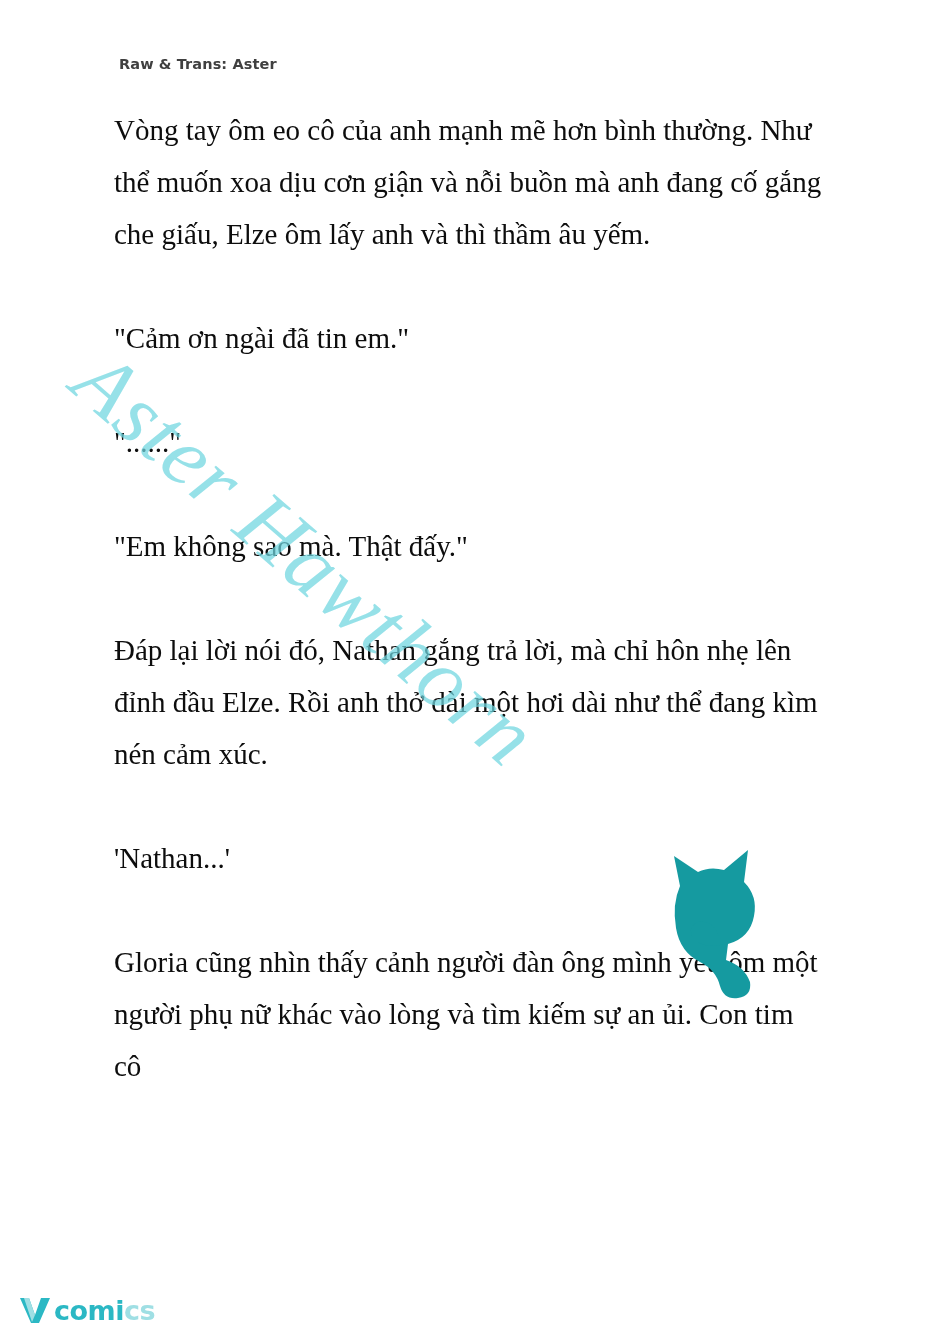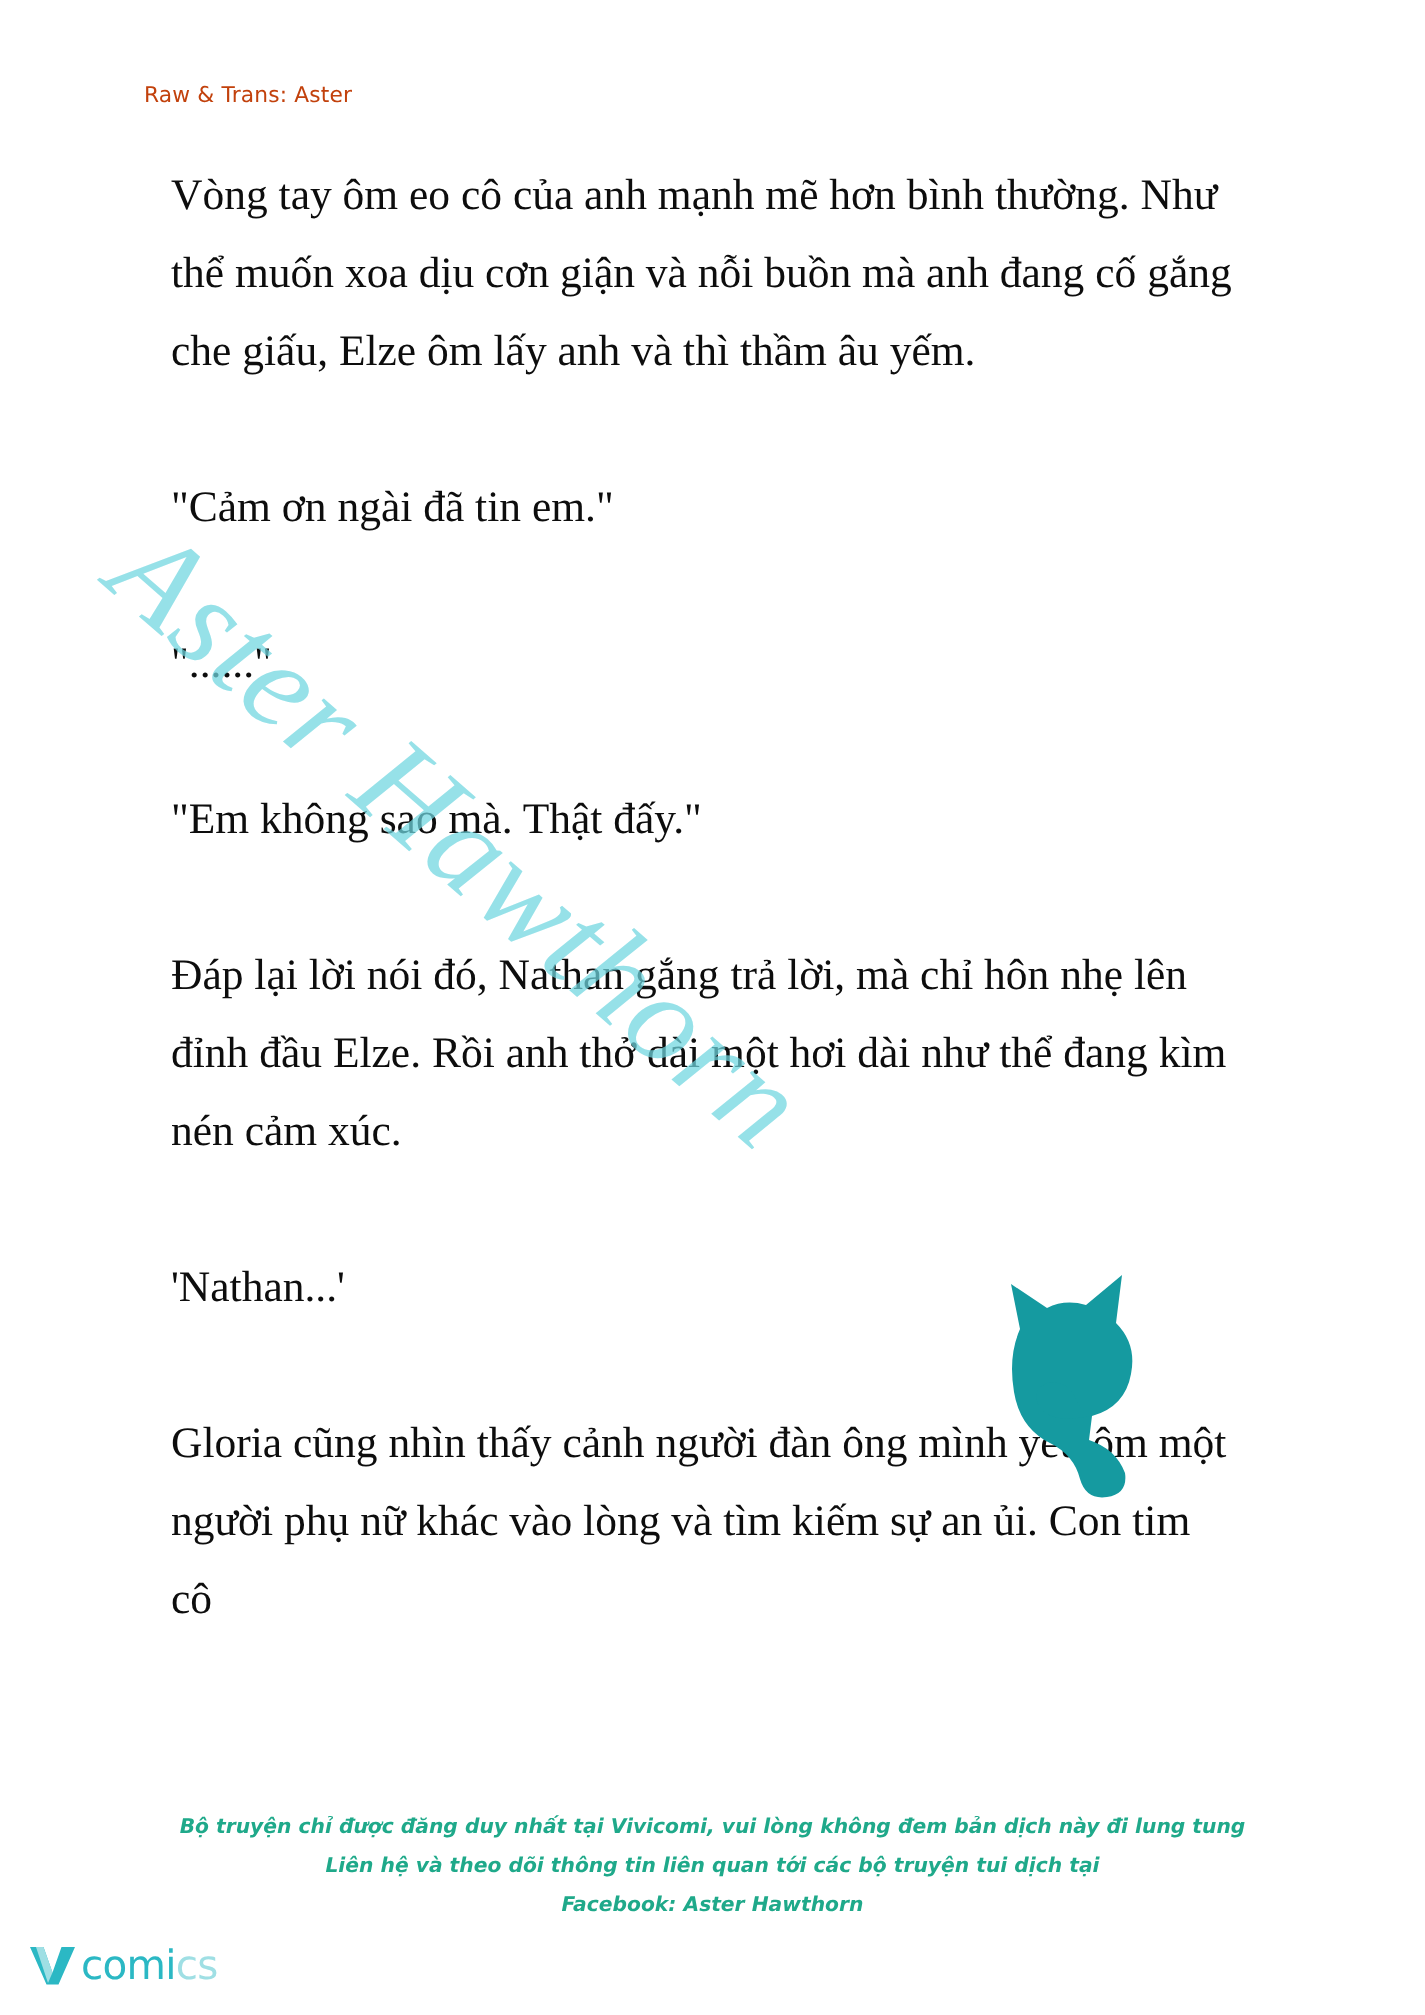--- a/index.html
+++ b/index.html
@@ -17,26 +17,26 @@
 
   .page {
     position: absolute;
     inset: 0;
     background: #ffffff;
   }
 
   
   .header-credit {
     position: absolute;
-    left: 96px;
+    left: 119px;
     top: 56px;
     font-family: "DejaVu Sans", sans-serif;
     font-size: 14.5px;
-    font-weight: 400;
-    color: #c2410c;
+    font-weight: 700;
+    color: #404040;
     letter-spacing: 0.1px;
   }
 
   
   .body-text {
     position: absolute;
     left: 114px;
     top: 104px;
     width: 712px;
     font-family: "Liberation Serif", serif;
@@ -112,21 +112,21 @@
     height: 36px;
   }
   .brand-logo {
     width: 34px;
     height: 30px;
     margin-right: 2px;
   }
   .brand-name {
     font-family: "DejaVu Sans", sans-serif;
     font-size: 27px;
-    font-weight: 400;
+    font-weight: 700;
     color: #2bb8c4;
     letter-spacing: -0.5px;
     line-height: 1;
   }
   .brand-name .dim { color: #9fdfe4; }
 </style>
 </head>
 <body>
 
 <div class="page">
@@ -151,25 +151,20 @@
     <svg viewBox="0 0 160 180" width="160" height="180" aria-hidden="true">
       <g fill="#159aa0">
         <path d="M40 66 L34 36 L58 52 Q70 46 84 50 L108 30 L104 62 Q118 76 114 96
                  Q110 118 88 124 L86 140 Q104 146 110 162 Q112 176 98 178
                  Q84 180 80 166 Q76 150 60 142 Q40 132 36 108 Q32 84 40 66 Z"></path>
         <path d="M86 124 Q60 130 52 116 Q48 106 58 102 Q70 100 76 110 Q80 120 86 124 Z"></path>
       </g>
     </svg>
   </div>
 
-  <div class="footer-note">
-    <div>Bộ truyện chỉ được đăng duy nhất tại Vivicomi, vui lòng không đem bản dịch này đi lung tung</div>
-    <div>Liên hệ và theo dõi thông tin liên quan tới các bộ truyện tui dịch tại</div>
-    <div>Facebook: Aster Hawthorn</div>
-  </div>
 
   <div class="brand">
     <span class="brand-logo">
       <svg viewBox="0 0 34 30" width="34" height="30" aria-hidden="true">
         <path d="M2 3 L11 3 L17 20 L23 3 L32 3 L21 28 L13 28 Z" fill="#2bb8c4"></path>
         <path d="M6 3 L11 3 L17 20 L14 27 Z" fill="#9fdfe4"></path>
       </svg>
     </span>
     <span class="brand-name"><span>comi</span><span class="dim">cs</span></span>
   </div>

